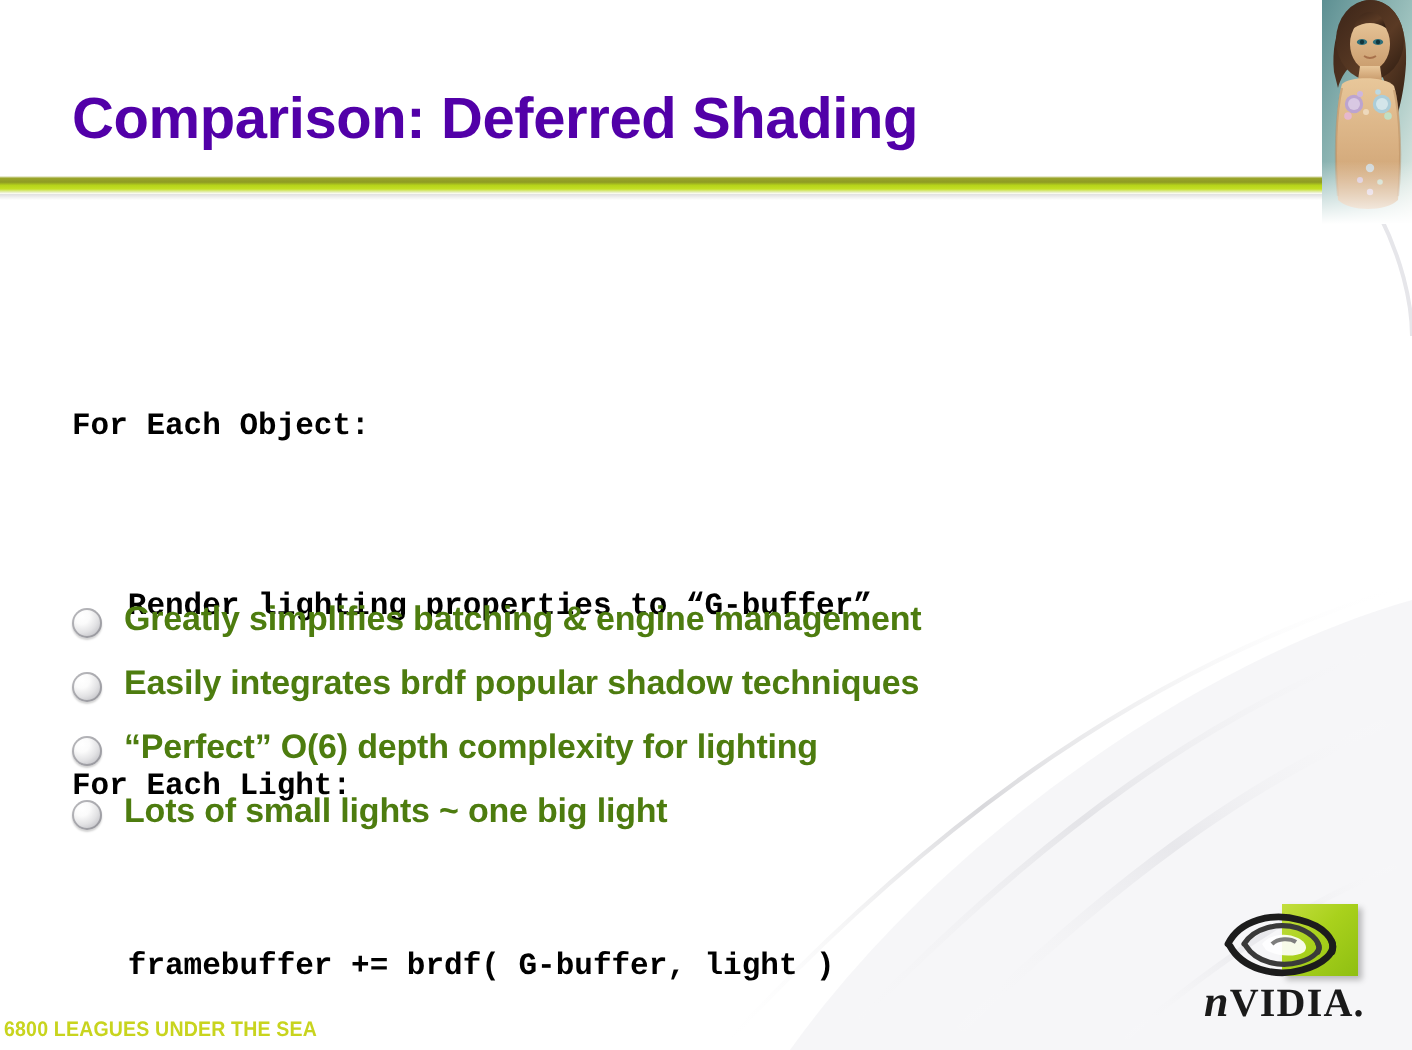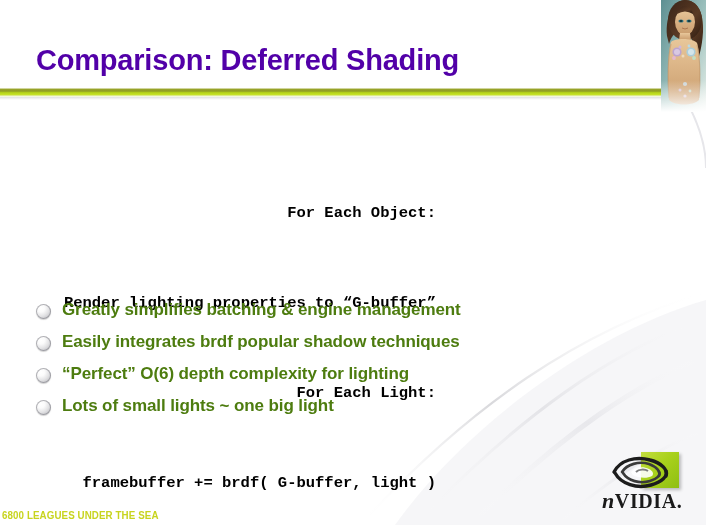--- a/index.html
+++ b/index.html
@@ -78,21 +78,21 @@
     position: absolute;
     left: 36px;
     top: 138px;
     font-family: "Liberation Mono", "DejaVu Sans Mono", monospace;
     font-size: 15.5px;
     font-weight: bold;
     color: #000000;
     line-height: 30px;
     white-space: pre;
   }
-  .code-line { white-space: pre; text-align: right; }
+  .code-line { white-space: pre; }
 
   
   .bullet-list {
     position: absolute;
     left: 36px;
     top: 294px;
     width: 640px;
   }
   .bullet-row {
     display: flex;

